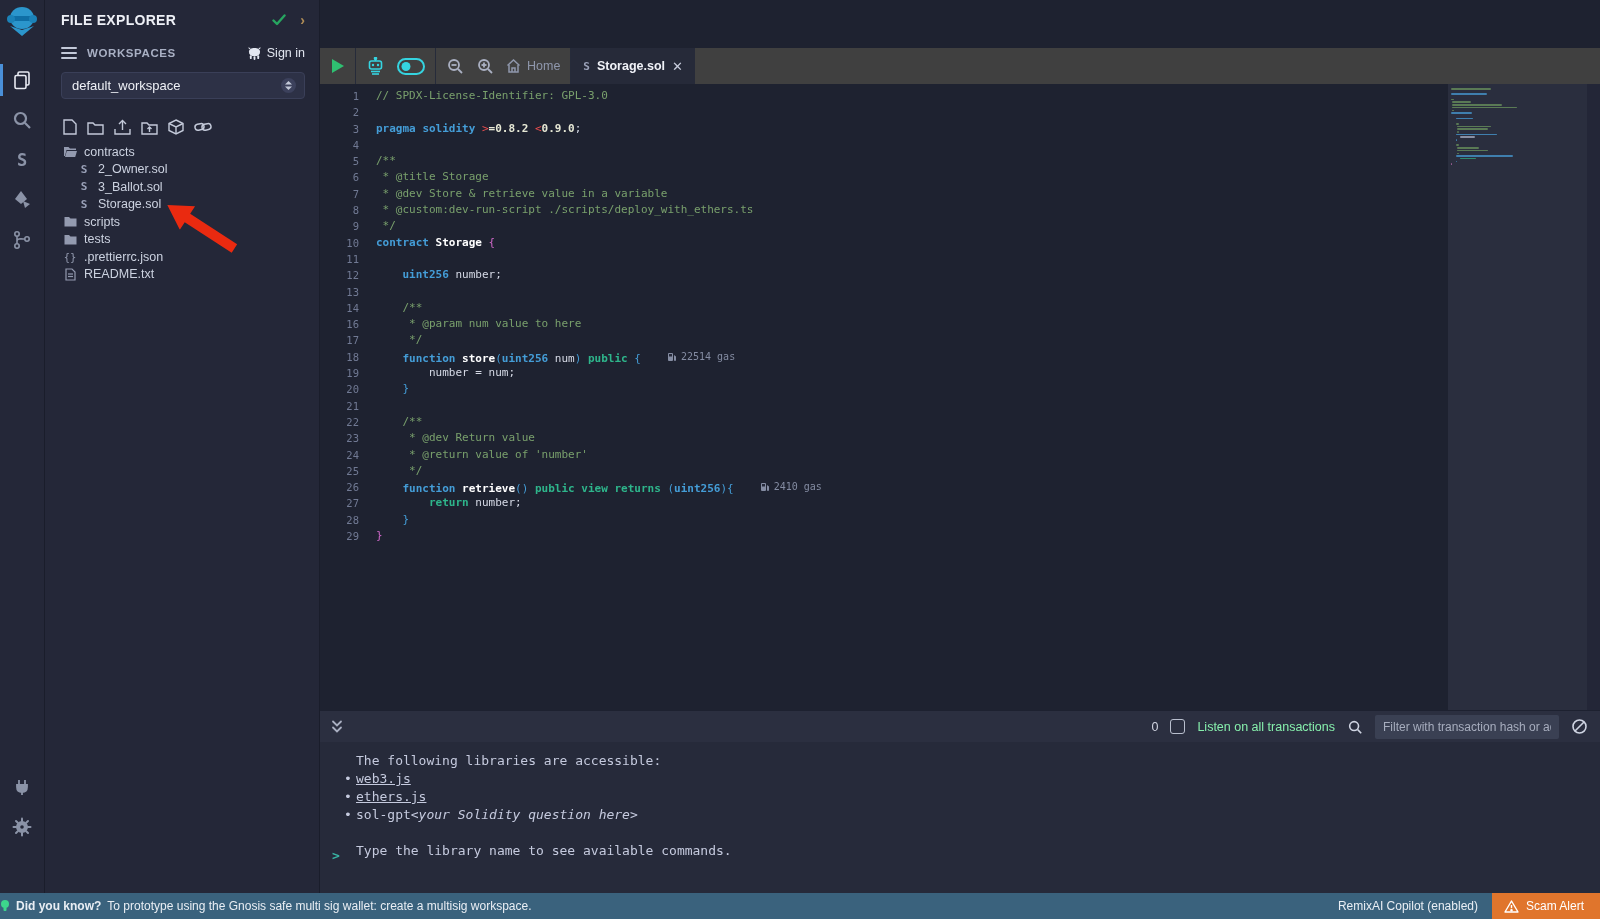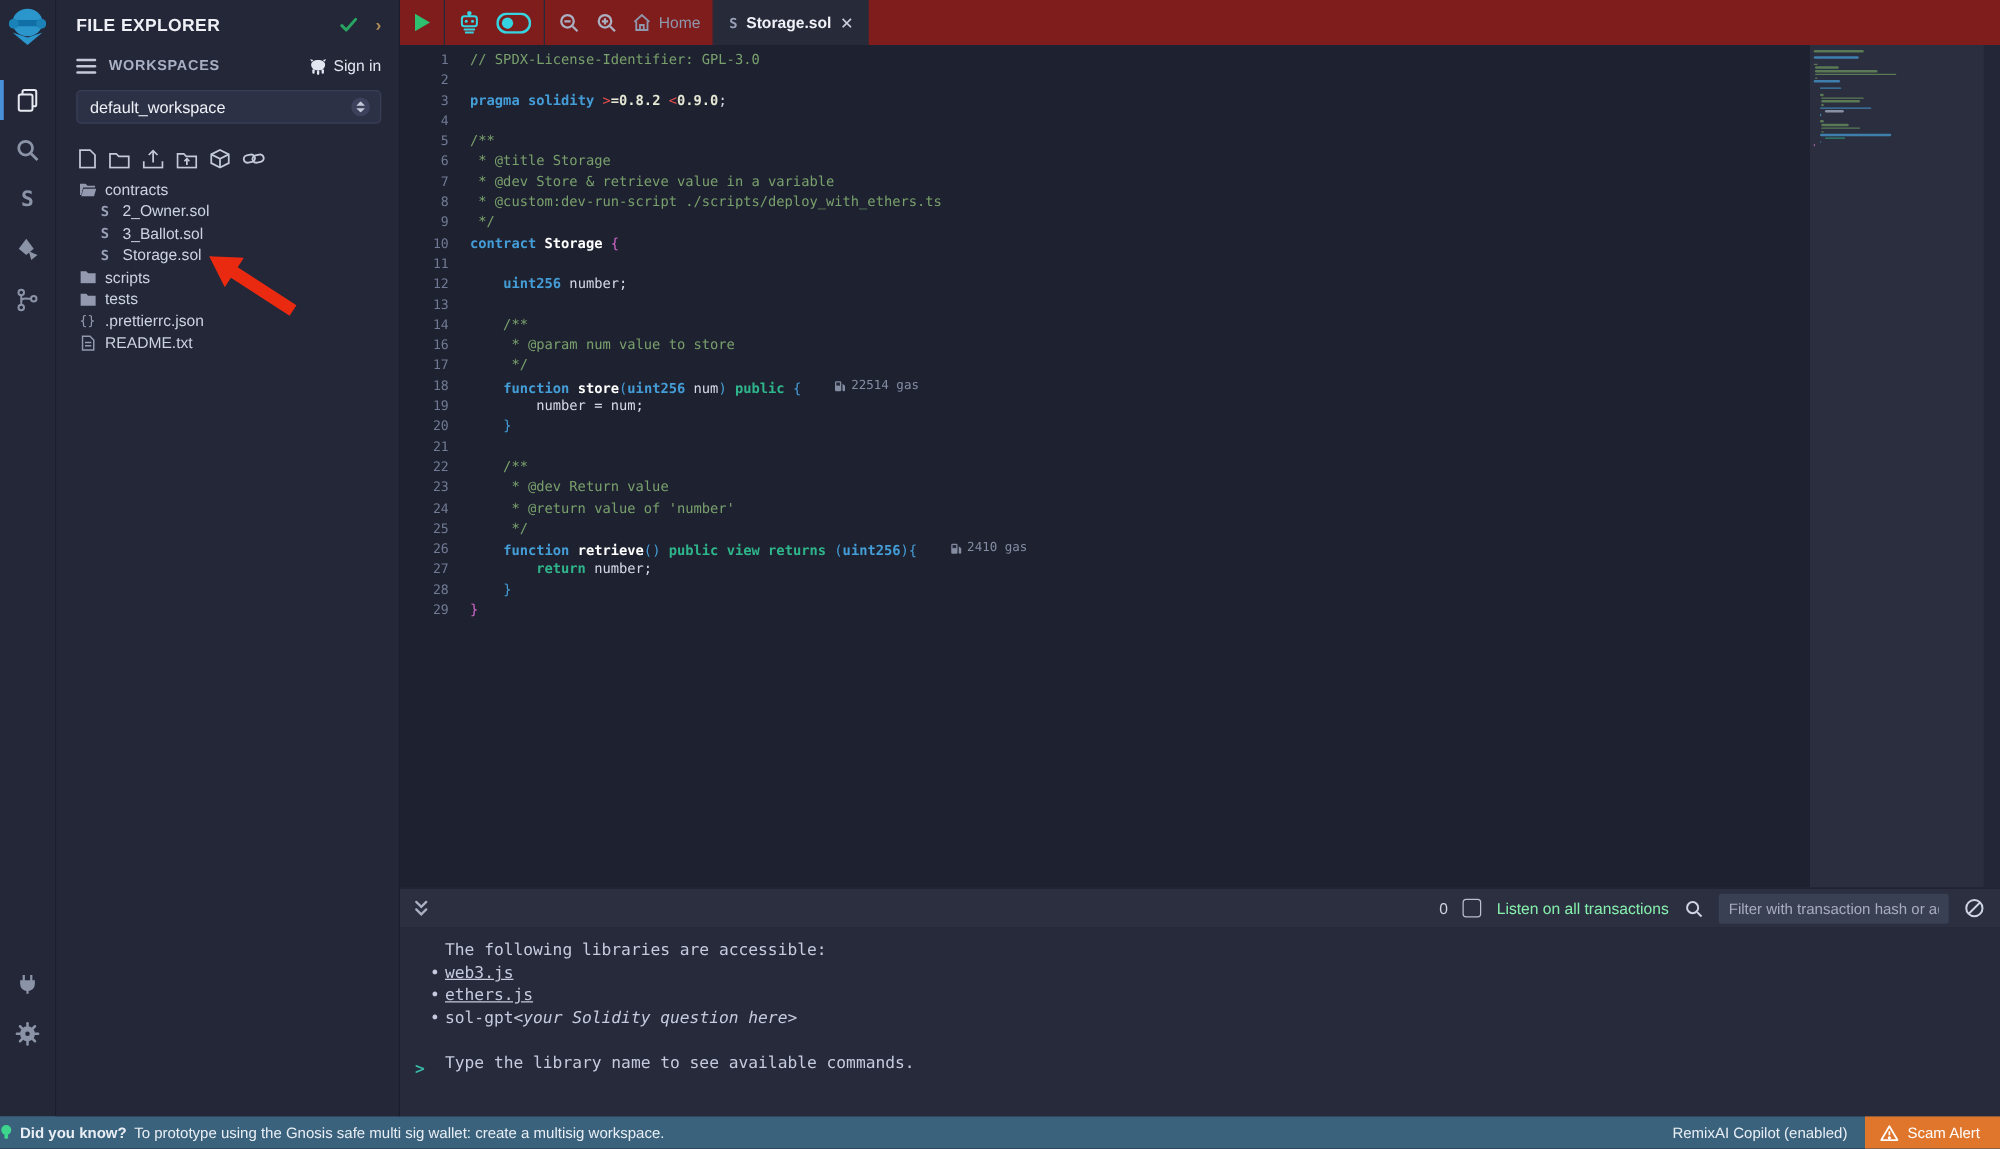--- a/index.html
+++ b/index.html
@@ -42,21 +42,21 @@
   .file-tree { font-size:12.5px; color:#ccd2e0; }
   .tree-item { display:flex; align-items:center; gap:7px; height:17.5px; padding-left:18px; cursor:pointer; }
   .tree-item .ti-ic { width:14px; display:flex; justify-content:center; color:#939aaf; flex:none; }
   .tree-item.ind1 { padding-left:32px; }
   .sol-glyph { font-weight:700; font-size:11px; color:#9aa1b8; font-family:"DejaVu Sans Mono", monospace; }
   .braces-glyph { font-size:10.5px; color:#939aaf; font-family:"DejaVu Sans Mono", monospace; }
   .red-arrow { position:absolute; left:122px; top:192px; transform:rotate(33deg); transform-origin:2px 14px; }
 
   
   .main { flex:1; min-width:0; display:flex; flex-direction:column; background:#1e2230; }
-  .toolbar { height:36px; background:#7f1d1d; display:flex; align-items:stretch; flex:none; }
+  .toolbar { height:36px; background:#404040; display:flex; align-items:stretch; flex:none;margin-top:48px; }
   .tb-group { display:flex; align-items:center; padding:0 10px; gap:12px; border-right:1px solid #262b3a; }
   .tb-btn { display:flex; align-items:center; cursor:pointer; }
   .home-btn { display:flex; align-items:center; gap:6px; color:#8f97ac; font-size:12.5px; cursor:pointer; }
   .tab { display:flex; align-items:center; gap:7px; background:#262a39; padding:0 12px; cursor:pointer; }
   .tab .tab-label { color:#f0f2f8; font-size:12.5px; font-weight:600; }
   .tab .close { color:#c9cede; font-size:13px; }
 
   .editor { flex:1; position:relative; display:flex; min-height:0; overflow:hidden; }
   .code-scroll { flex:1; padding-top:4px; overflow:hidden; }
   .code-line { display:flex; height:16.3px; line-height:16.3px;
@@ -409,21 +409,21 @@
             <div class="code-line"><div class="gutter">5</div><div class="lc"><span class="tk-cm">/**</span></div></div>
             <div class="code-line"><div class="gutter">6</div><div class="lc"><span class="tk-cm"> * @title Storage</span></div></div>
             <div class="code-line"><div class="gutter">7</div><div class="lc"><span class="tk-cm"> * @dev Store &amp; retrieve value in a variable</span></div></div>
             <div class="code-line"><div class="gutter">8</div><div class="lc"><span class="tk-cm"> * @custom:dev-run-script ./scripts/deploy_with_ethers.ts</span></div></div>
             <div class="code-line"><div class="gutter">9</div><div class="lc"><span class="tk-cm"> */</span></div></div>
             <div class="code-line"><div class="gutter">10</div><div class="lc"><span class="tk-kw">contract</span><span class="tk-pl"> </span><span class="tk-fn">Storage</span><span class="tk-pl"> </span><span class="tk-b0">{</span></div></div>
             <div class="code-line"><div class="gutter">11</div><div class="lc"></div></div>
             <div class="code-line"><div class="gutter">12</div><div class="lc"><span class="tk-pl">    </span><span class="tk-kw">uint256</span><span class="tk-pl"> number;</span></div></div>
             <div class="code-line"><div class="gutter">13</div><div class="lc"></div></div>
             <div class="code-line"><div class="gutter">14</div><div class="lc"><span class="tk-cm">    /**</span></div></div>
-            <div class="code-line"><div class="gutter">16</div><div class="lc"><span class="tk-cm">     * @param num value to store</span></div></div>
+            <div class="code-line"><div class="gutter">16</div><div class="lc"><span class="tk-cm">     * @param num value to here</span></div></div>
             <div class="code-line"><div class="gutter">17</div><div class="lc"><span class="tk-cm">     */</span></div></div>
             <div class="code-line"><div class="gutter">18</div><div class="lc"><span class="tk-pl">    </span><span class="tk-kw">function</span><span class="tk-pl"> </span><span class="tk-fn">store</span><span class="tk-b1">(</span><span class="tk-kw">uint256</span><span class="tk-pl"> num</span><span class="tk-b1">)</span><span class="tk-pl"> </span><span class="tk-kw2">public</span><span class="tk-pl"> </span><span class="tk-b1">{</span><span class="gas-badge"><svg width="10" height="10" viewBox="0 0 10 10" fill="#848ca2">
                     <rect x="1" y="1" width="5" height="8" rx="1"></rect>
                     <rect x="2" y="2" width="3" height="2.5" fill="#262a3a"></rect>
                     <path d="M7 3 L9 4.5 V8 a1 1 0 0 1 -2 0 Z"></path>
                   </svg><span>22514 gas</span></span></div></div>
             <div class="code-line"><div class="gutter">19</div><div class="lc"><span class="tk-pl">        number = num;</span></div></div>
             <div class="code-line"><div class="gutter">20</div><div class="lc"><span class="tk-pl">    </span><span class="tk-b1">}</span></div></div>
             <div class="code-line"><div class="gutter">21</div><div class="lc"></div></div>
             <div class="code-line"><div class="gutter">22</div><div class="lc"><span class="tk-cm">    /**</span></div></div>

